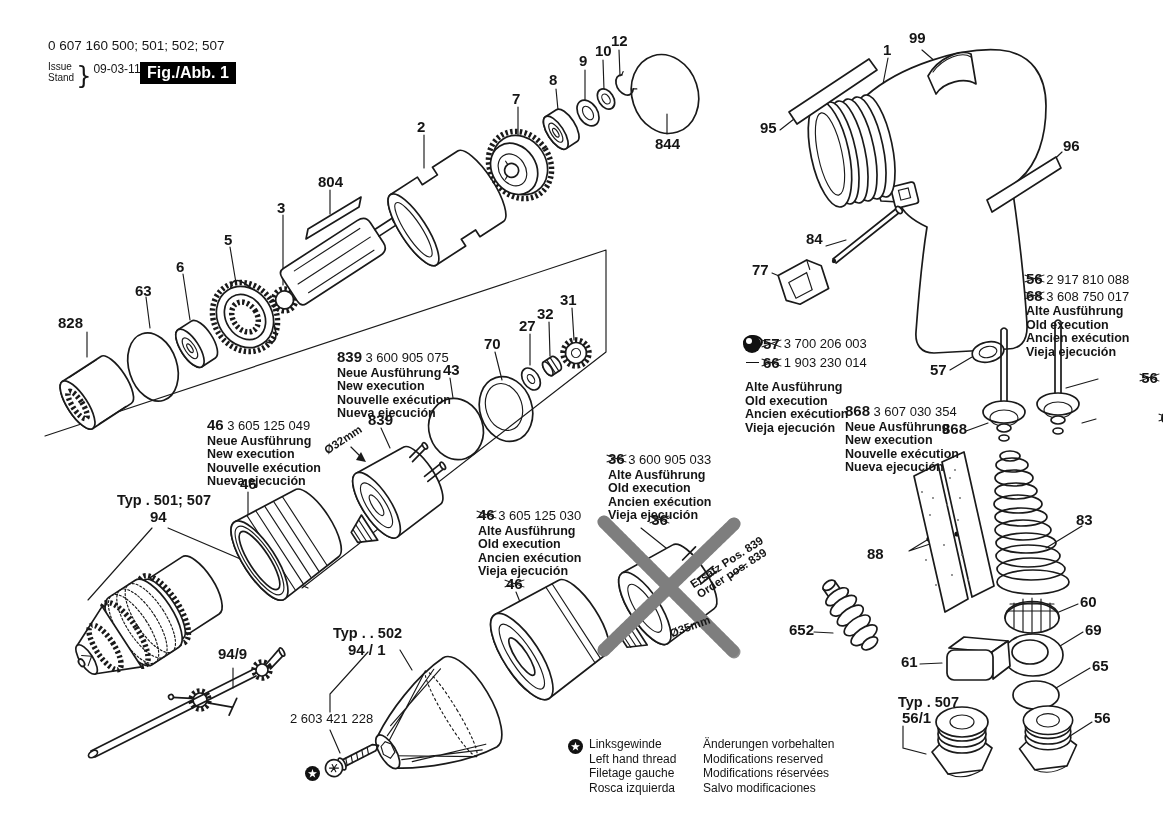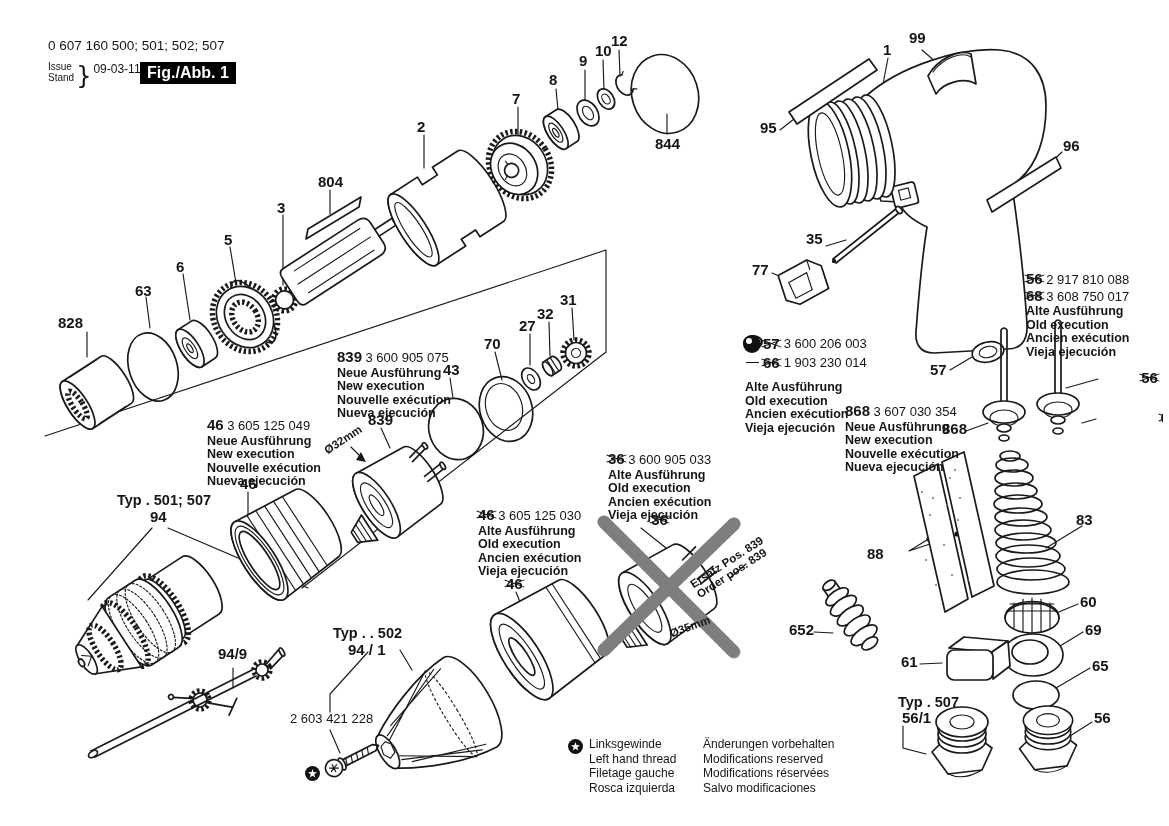--- a/index.html
+++ b/index.html
@@ -407,21 +407,21 @@
 <div class="callout" style="left:240px;top:476px">46</div>
 <div class="callout" style="left:150px;top:509px">94</div>
 <div class="callout" style="left:218px;top:646px">94/9</div>
 <div class="callout" style="left:348px;top:642px">94 / 1</div>
 <div class="callout struck" style="left:506px;top:575px">46</div>
 <div class="callout struck" style="left:630px;top:511px">36</div>
 <div class="callout" style="left:760px;top:120px">95</div>
 <div class="callout" style="left:883px;top:42px">1</div>
 <div class="callout" style="left:909px;top:30px">99</div>
 <div class="callout" style="left:1063px;top:138px">96</div>
-<div class="callout" style="left:806px;top:231px">35</div>
+<div class="callout" style="left:806px;top:231px">84</div>
 <div class="callout" style="left:752px;top:262px">77</div>
 <div class="callout" style="left:930px;top:362px">57</div>
 <div class="callout" style="left:942px;top:421px">868</div>
 <div class="callout struck" style="left:1099px;top:369px">56</div>
 <div class="callout struck" style="left:1097px;top:409px">66</div>
 <div class="callout" style="left:1076px;top:512px">83</div>
 <div class="callout" style="left:867px;top:546px">88</div>
 <div class="callout" style="left:1080px;top:594px">60</div>
 <div class="callout" style="left:1085px;top:622px">69</div>
 <div class="callout" style="left:1092px;top:658px">65</div>
@@ -488,21 +488,21 @@
 <div class="pnblock" style="left:742px;top:334px">
   <div class="iconrow">
     <span>
           <svg width="22" height="16">
             <ellipse cx="11" cy="8" rx="9" ry="6" fill="none" stroke="#111" stroke-width="2"></ellipse>
             <ellipse cx="11" cy="8" rx="4.5" ry="2.5" fill="none" stroke="#111" stroke-width="1.2"></ellipse>
           </svg>
         </span>
     <span class="dashln"></span>
     <span class="ref struck">57</span>
-    <span class="pn">3 600 206 003</span>
+    <span class="pn">3 700 206 003</span>
   </div>
   <div class="iconrow">
     <span>
           <svg width="20" height="20">
             <circle cx="10" cy="10" r="9" fill="#111"></circle>
             <circle cx="7" cy="7" r="3" fill="#fff"></circle>
           </svg>
         </span>
     <span class="dashln"></span>
     <span class="ref struck">66</span>

